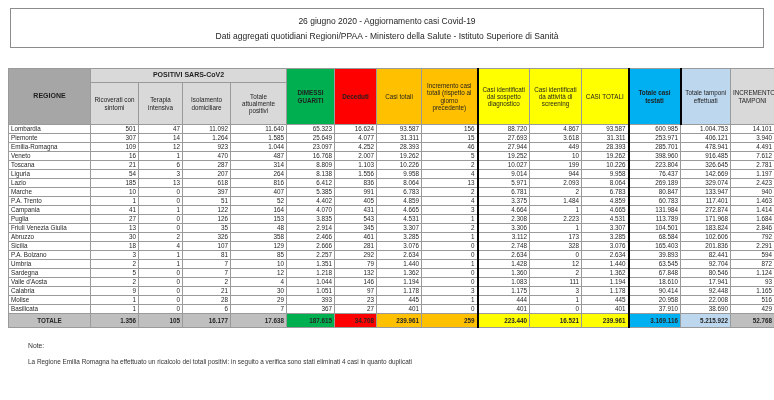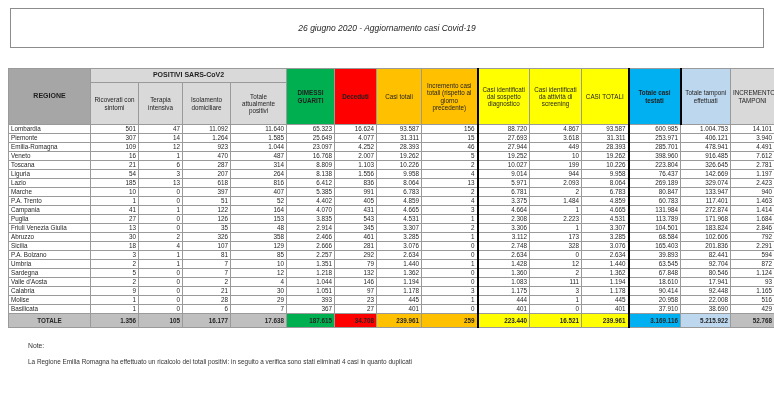--- a/index.html
+++ b/index.html
@@ -5,21 +5,20 @@
   * { margin: 0; padding: 0; box-sizing: border-box; }
   html, body { width: 774px; height: 400px; background: #ffffff; overflow: hidden; }
   body { font-family: "Liberation Sans", "DejaVu Sans", sans-serif; color: #1a1a1a; }
 
   .title-box {
     margin: 8px 10px 0 10px;
     border: 1px solid #8c8c8c;
     height: 40px;
     display: flex; flex-direction: column; justify-content: center; align-items: center;
     gap: 5px;
-    font-style: italic;
   }
   .title-box .line { font-size: 8.5px; color: #262626; }
 
   .table-wrap { margin: 20px 8px 0 8px; }
   table { border-collapse: collapse; table-layout: fixed; width: 758px; }
   th, td {
     border: 1px solid #9a9a9a;
     font-size: 6.3px;
     overflow: hidden;
     padding: 0 2px;
@@ -56,20 +55,21 @@
 
   .notes { margin: 14px 0 0 28px; }
   .notes .notes-title { font-size: 6.8px; color: #333; margin-bottom: 9px; }
   .notes .notes-text { font-size: 6.4px; color: #333; }
 </style>
 </head>
 <body>
 
 <div class="title-box">
   <div class="line">26 giugno 2020 - Aggiornamento casi Covid-19</div>
+  <div class="line">Dati aggregati quotidiani Regioni/PPAA - Ministero della Salute - Istituto Superiore di Sanità</div>
 </div>
 
 <div class="table-wrap">
   <table>
     <colgroup>
       <col style="width:82px">
         <col style="width:48px">
         <col style="width:44px">
         <col style="width:48px">
       <col style="width:56px">

